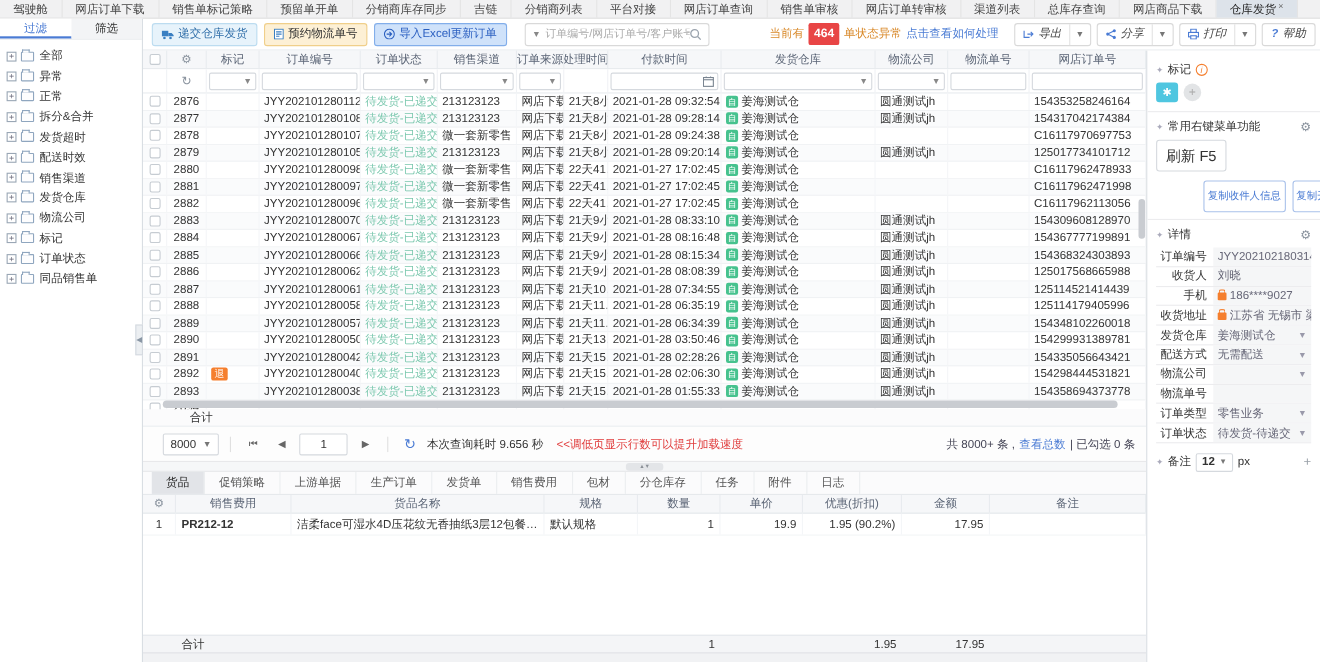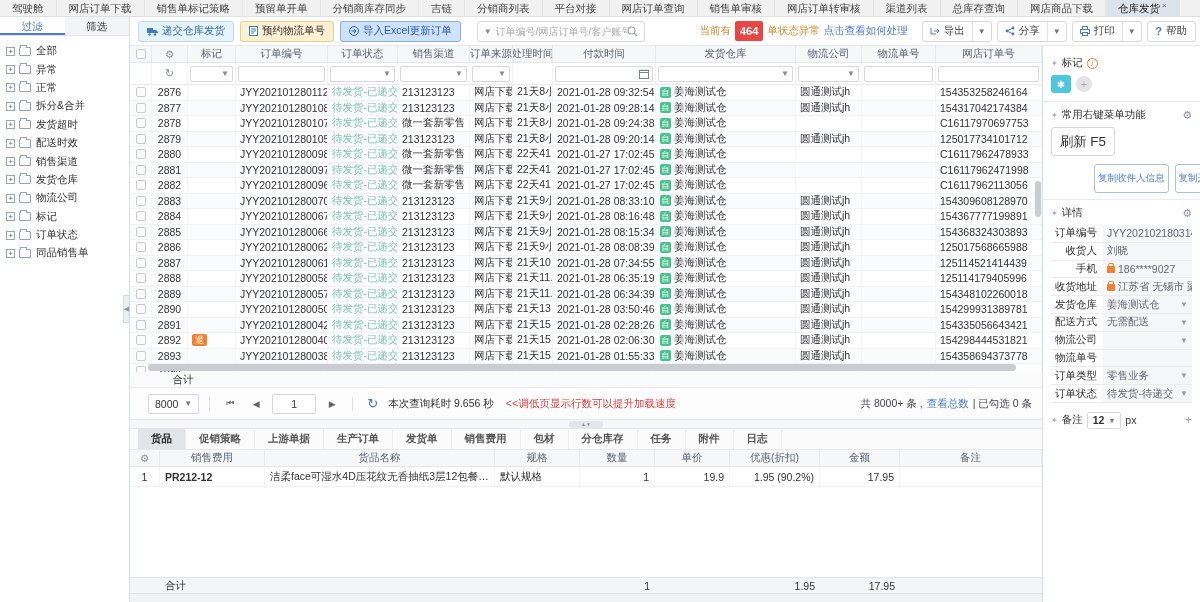--- a/index.html
+++ b/index.html
@@ -35,21 +35,21 @@
   .tbtn.book{background:#fdf0d5;border-color:#f0cf8a;color:#333;}
   .tbtn.import{background:#cfe2fa;border-color:#82aeea;color:#2a5fc0;}
   .search-wrap{display:flex;align-items:center;height:21px;border:1px solid #d9d9d9;border-radius:3px;background:#fff;padding:0 6px;width:168px;color:#999;margin-left:10px;}
   .search-wrap .caret{font-size:8px;color:#888;margin-right:4px;}
   .search-wrap input{border:none;outline:none;flex:1;min-width:0;font-size:10px;color:#333;background:transparent;}
   .search-wrap input::placeholder{color:#aaa;}
   .alert-wrap{margin-left:auto;display:flex;align-items:center;gap:4px;white-space:nowrap;}
   .alert-txt{color:var(--alert-orange,#d98a2b);}
   .alert-badge{background:var(--badge-red,#e84545);color:#fff;font-weight:bold;padding:4px 5px;border-radius:2px;font-size:11px;text-align:center;}
   .alert-link{color:var(--accent-blue,#4a7bd4);cursor:pointer;}
-  .exp-group{display:flex;align-items:center;gap:5px;margin-left:8px;}
+  .exp-group{display:flex;align-items:center;gap:5px;margin-left:8px;font-style:italic;}
   .split-btn{display:flex;align-items:stretch;height:21px;border:1px solid #d9d9d9;border-radius:3px;background:#fff;cursor:pointer;}
   .split-btn .main-part{display:flex;align-items:center;gap:4px;padding:0 7px;color:#444;}
   .split-btn .caret-part{display:flex;align-items:center;padding:0 5px;border-left:1px solid #e3e3e3;color:#777;font-size:8px;}
   .help-btn{display:flex;align-items:center;gap:4px;height:21px;border:1px solid #d9d9d9;border-radius:3px;background:#fff;padding:0 8px;cursor:pointer;color:#444;}
   .help-q{color:var(--accent-blue,#4a7bd4);font-weight:bold;}
 
   
   .content-row{flex:1;display:flex;min-height:0;}
   .main{width:912px;flex:none;display:flex;flex-direction:column;min-width:0;}
 
@@ -89,31 +89,31 @@
   .ot-total .lbl{width:106px;text-align:center;flex:none;}
 
   
   .pager{height:32px;display:flex;align-items:center;padding:0 10px 0 18px;gap:6px;border-bottom:1px solid #e8e8ea;background:#fdfdfd;white-space:nowrap;}
   .psize{display:flex;align-items:center;gap:6px;height:20px;border:1px solid #d5d9de;border-radius:2px;padding:0 6px;background:#fff;cursor:pointer;}
   .psize .caret{font-size:8px;color:#777;}
   .pdiv{width:1px;height:14px;background:#e0e0e0;margin:0 4px;}
   .pnav{width:20px;height:20px;display:flex;align-items:center;justify-content:center;color:#666;font-size:9px;cursor:pointer;}
   .pcur{width:44px;height:20px;border:1px solid #d5d9de;border-radius:2px;display:flex;align-items:center;justify-content:center;background:#fff;}
   .refresh-ic{color:var(--accent-blue,#4a7bd4);font-size:13px;cursor:pointer;margin:0 4px;}
-  .ptip{color:var(--tip-red,#e03c3c);margin-left:6px;font-family:Liberation Mono, monospace;}
+  .ptip{color:var(--tip-red,#e03c3c);margin-left:6px;}
   .pright{margin-left:auto;display:flex;align-items:center;gap:4px;color:#445;}
   .plink{color:var(--accent-blue,#4a7bd4);cursor:pointer;}
 
   
   .splitter{height:9px;background:#f6f7f8;border-bottom:1px solid #e6e6e8;display:flex;align-items:center;justify-content:center;}
   .split-handle{width:34px;height:7px;background:#e3e5e8;border-radius:3px;display:flex;align-items:center;justify-content:center;gap:2px;color:#8a8f96;font-size:5px;cursor:row-resize;}
 
   
   .btabs{height:21px;background:#fbfbfc;border-bottom:1px solid #e6e9ec;display:flex;align-items:stretch;padding-left:8px;}
-  .btab{padding:0 13px;display:flex;align-items:center;color:#555;border-right:1px solid #eceef0;cursor:pointer;font-weight:bold;}
+  .btab{padding:0 13px;display:flex;align-items:center;color:#555;border-right:1px solid #eceef0;cursor:pointer;}
   .btab.active{background:#e2e4e8;color:#222;}
 
   
   .gt-head{display:flex;height:17px;background:#f6f7f9;border-bottom:1px solid #e4e8ec;color:#5a6475;}
   .gt-head>div{display:flex;align-items:center;justify-content:center;border-right:1px solid #e8ebef;overflow:hidden;white-space:nowrap;}
   .gt-row{display:flex;height:20px;border-bottom:1px solid #f0f2f4;align-items:center;}
   .gt-row>div{height:100%;display:flex;align-items:center;overflow:hidden;white-space:nowrap;padding:0 5px;border-right:1px solid #f4f6f8;}
   .gc-num{width:30px;flex:none;justify-content:center;}
   .gc-code{width:105px;flex:none;}
   .gc-name{width:230px;flex:none;}

